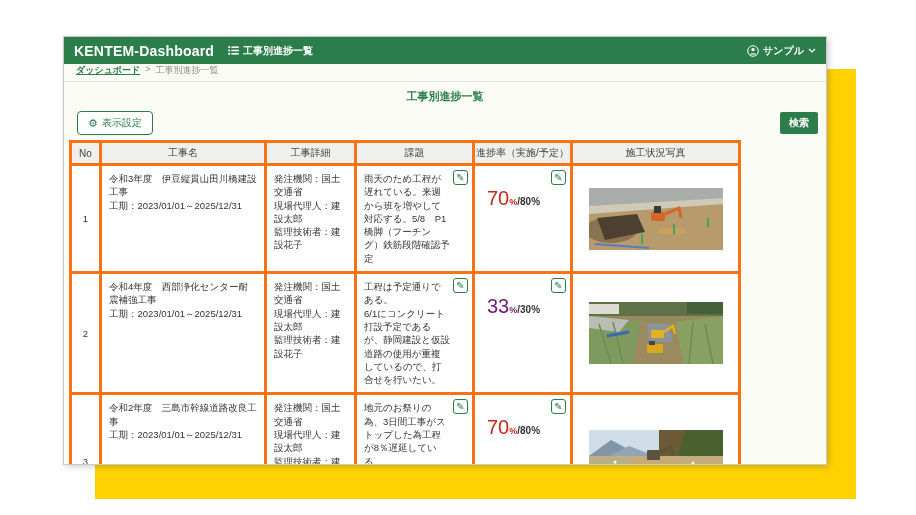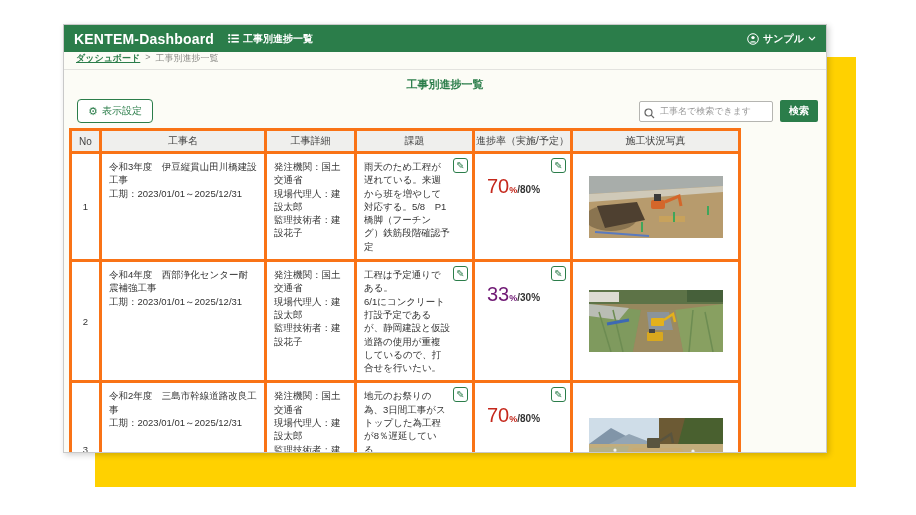--- a/index.html
+++ b/index.html
@@ -1,21 +1,21 @@
 <!DOCTYPE html>
 <html><head>
 <meta charset="utf-8">
 <style>
   * { margin:0; padding:0; box-sizing:border-box; }
   body {
     width:916px; height:515px; background:#ffffff;
     font-family:"Liberation Sans","DejaVu Sans",sans-serif;
     color:#333; overflow:hidden;
   }
-  .stage { position:relative; width:916px; height:384px; }
+  .stage { position:relative; width:916px; height:384px;margin-top:12px; }
   .accent-rect {
     position:absolute; left:95px; top:57px; width:761px; height:430px;
     background:#ffd100;
   }
   .card {
     position:absolute; left:63px; top:24px; width:764px; height:429px;
     background:#fcfcf6; border:1px solid #c9c9c9; box-shadow:2px 2px 6px rgba(0,0,0,.18);
     overflow:hidden;
   }
   
@@ -132,29 +132,20 @@
     </nav>
 
     <div class="page-title">工事別進捗一覧</div>
 
     <div class="toolbar">
       <button class="settings-btn">
         <span class="gear">⚙</span>
         <span>表示設定</span>
       </button>
       <div class="search-group">
-        <div class="search-box">
-          <span class="search-icon-wrap">
-            <svg width="11" height="11" viewBox="0 0 11 11">
-              <circle cx="4.5" cy="4.5" r="3.5" fill="none" stroke="#666" stroke-width="1.2"></circle>
-              <line x1="7.2" y1="7.2" x2="10" y2="10" stroke="#666" stroke-width="1.2"></line>
-            </svg>
-          </span>
-          <input type="text" placeholder="工事名で検索できます" style="">
-        </div>
         <button class="search-btn">検索</button>
       </div>
     </div>
 
     <table>
       <colgroup>
         <col style="width:30px">
           <col style="width:165px">
           <col style="width:90px">
         <col style="width:118px">

